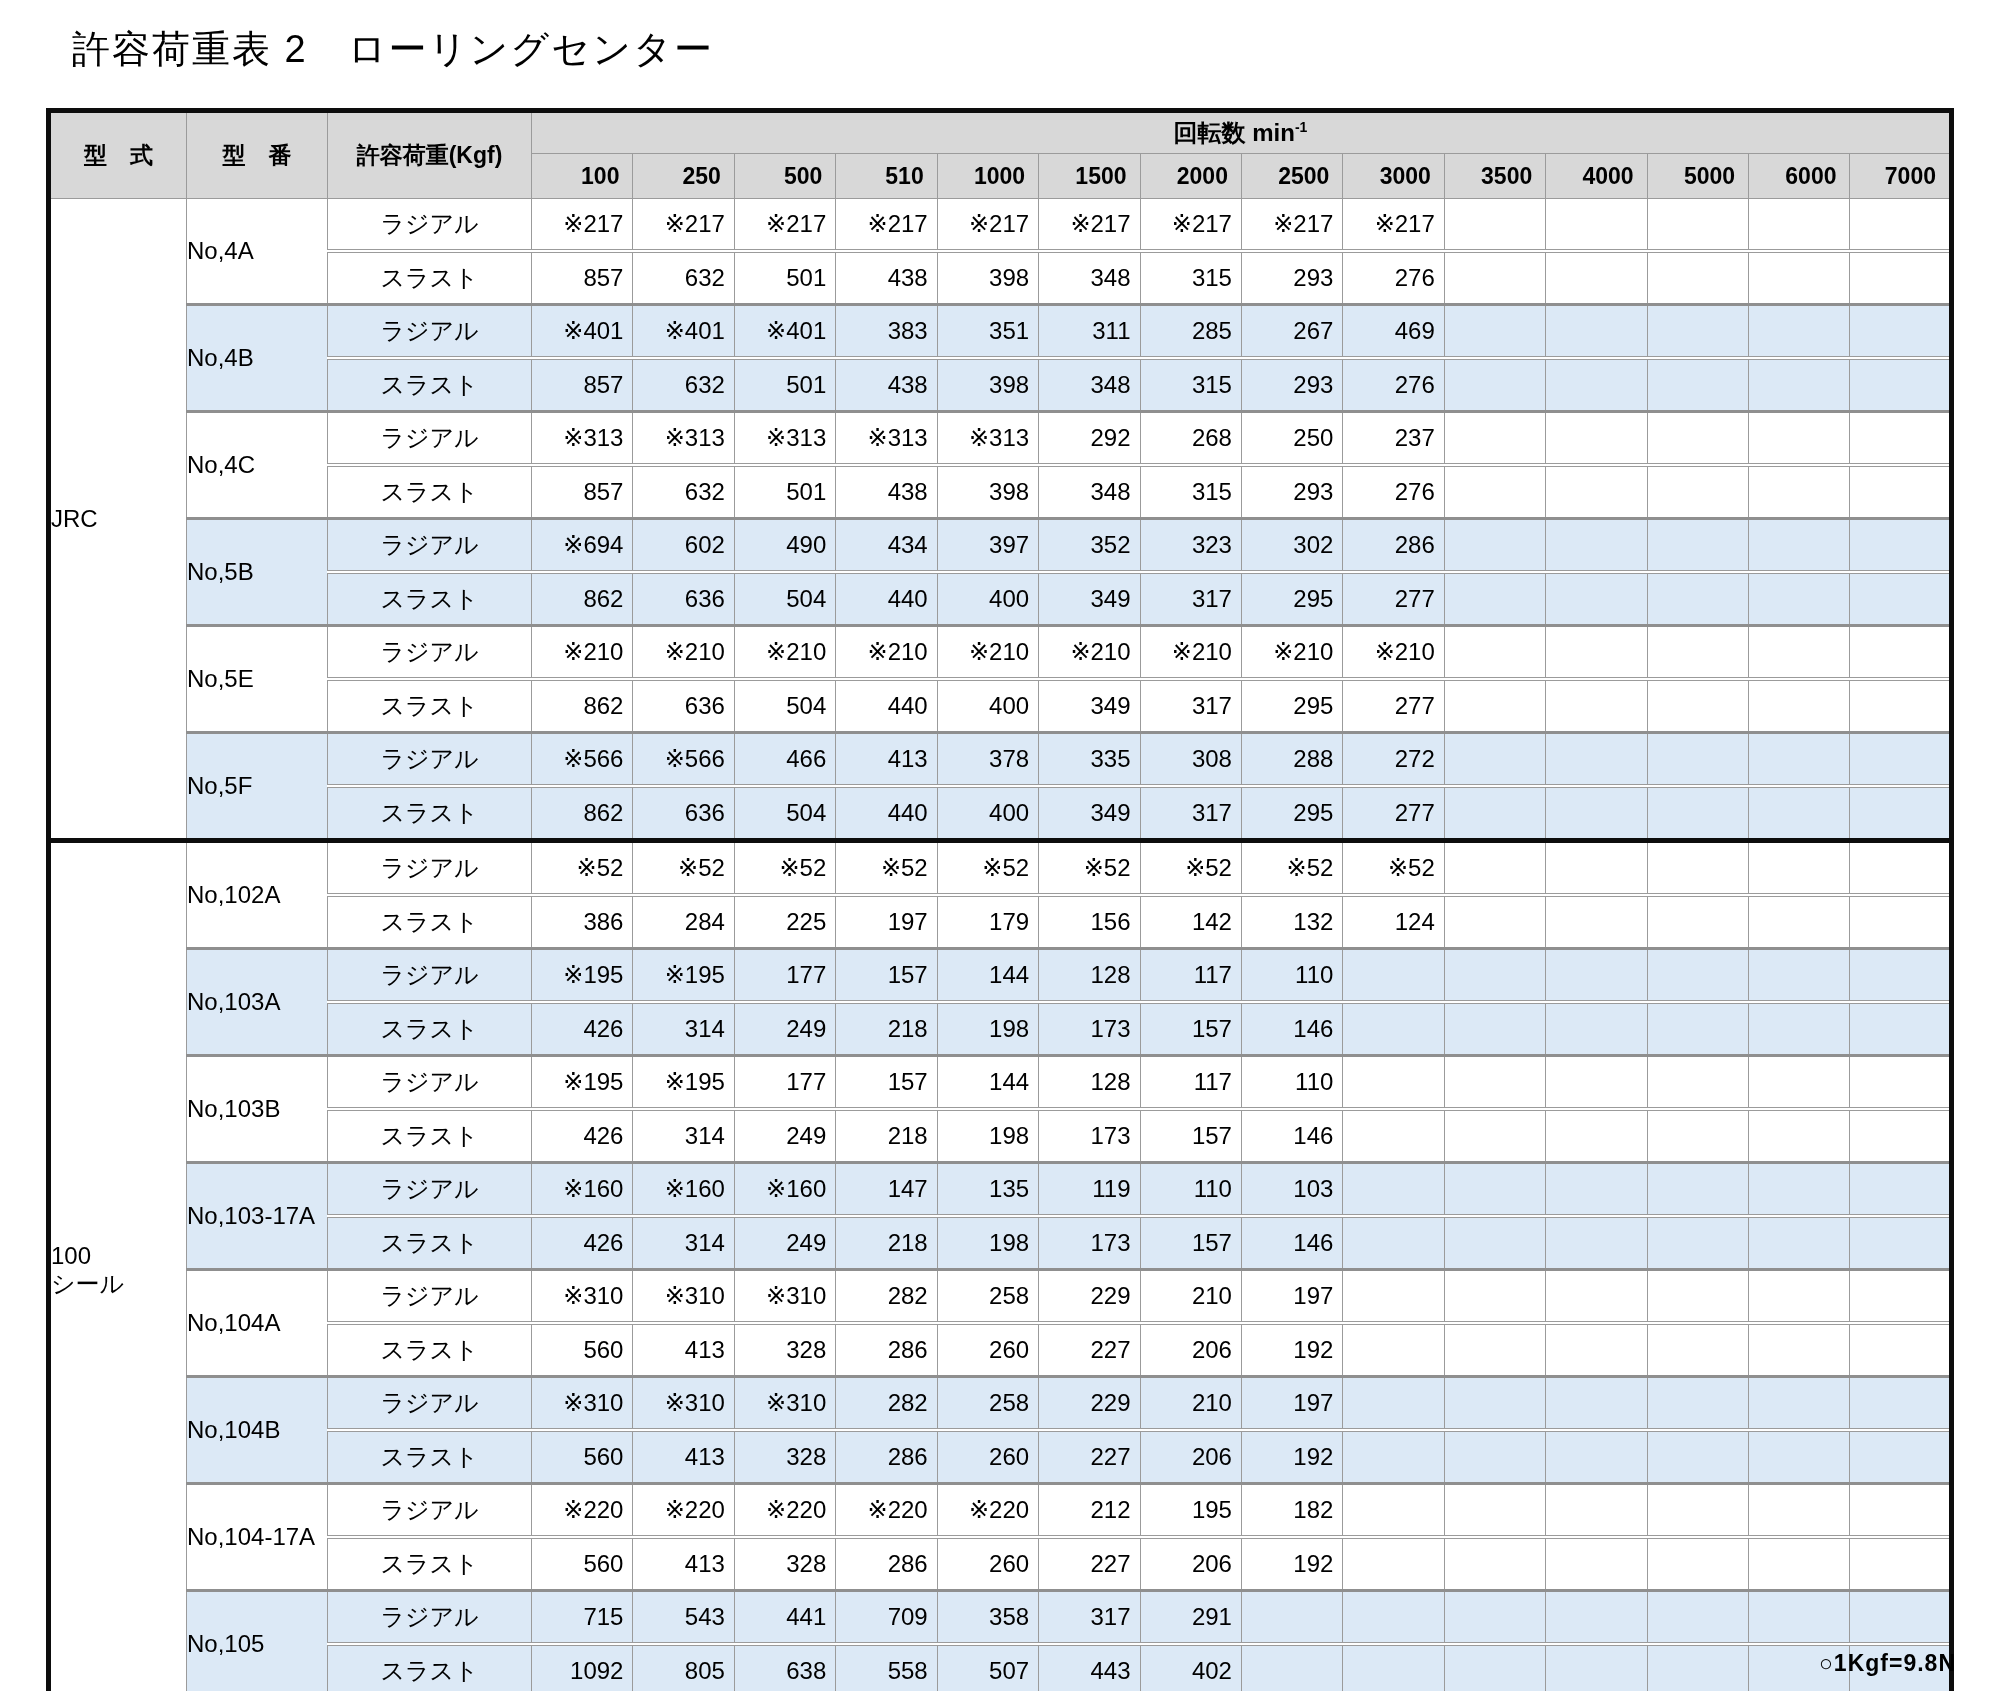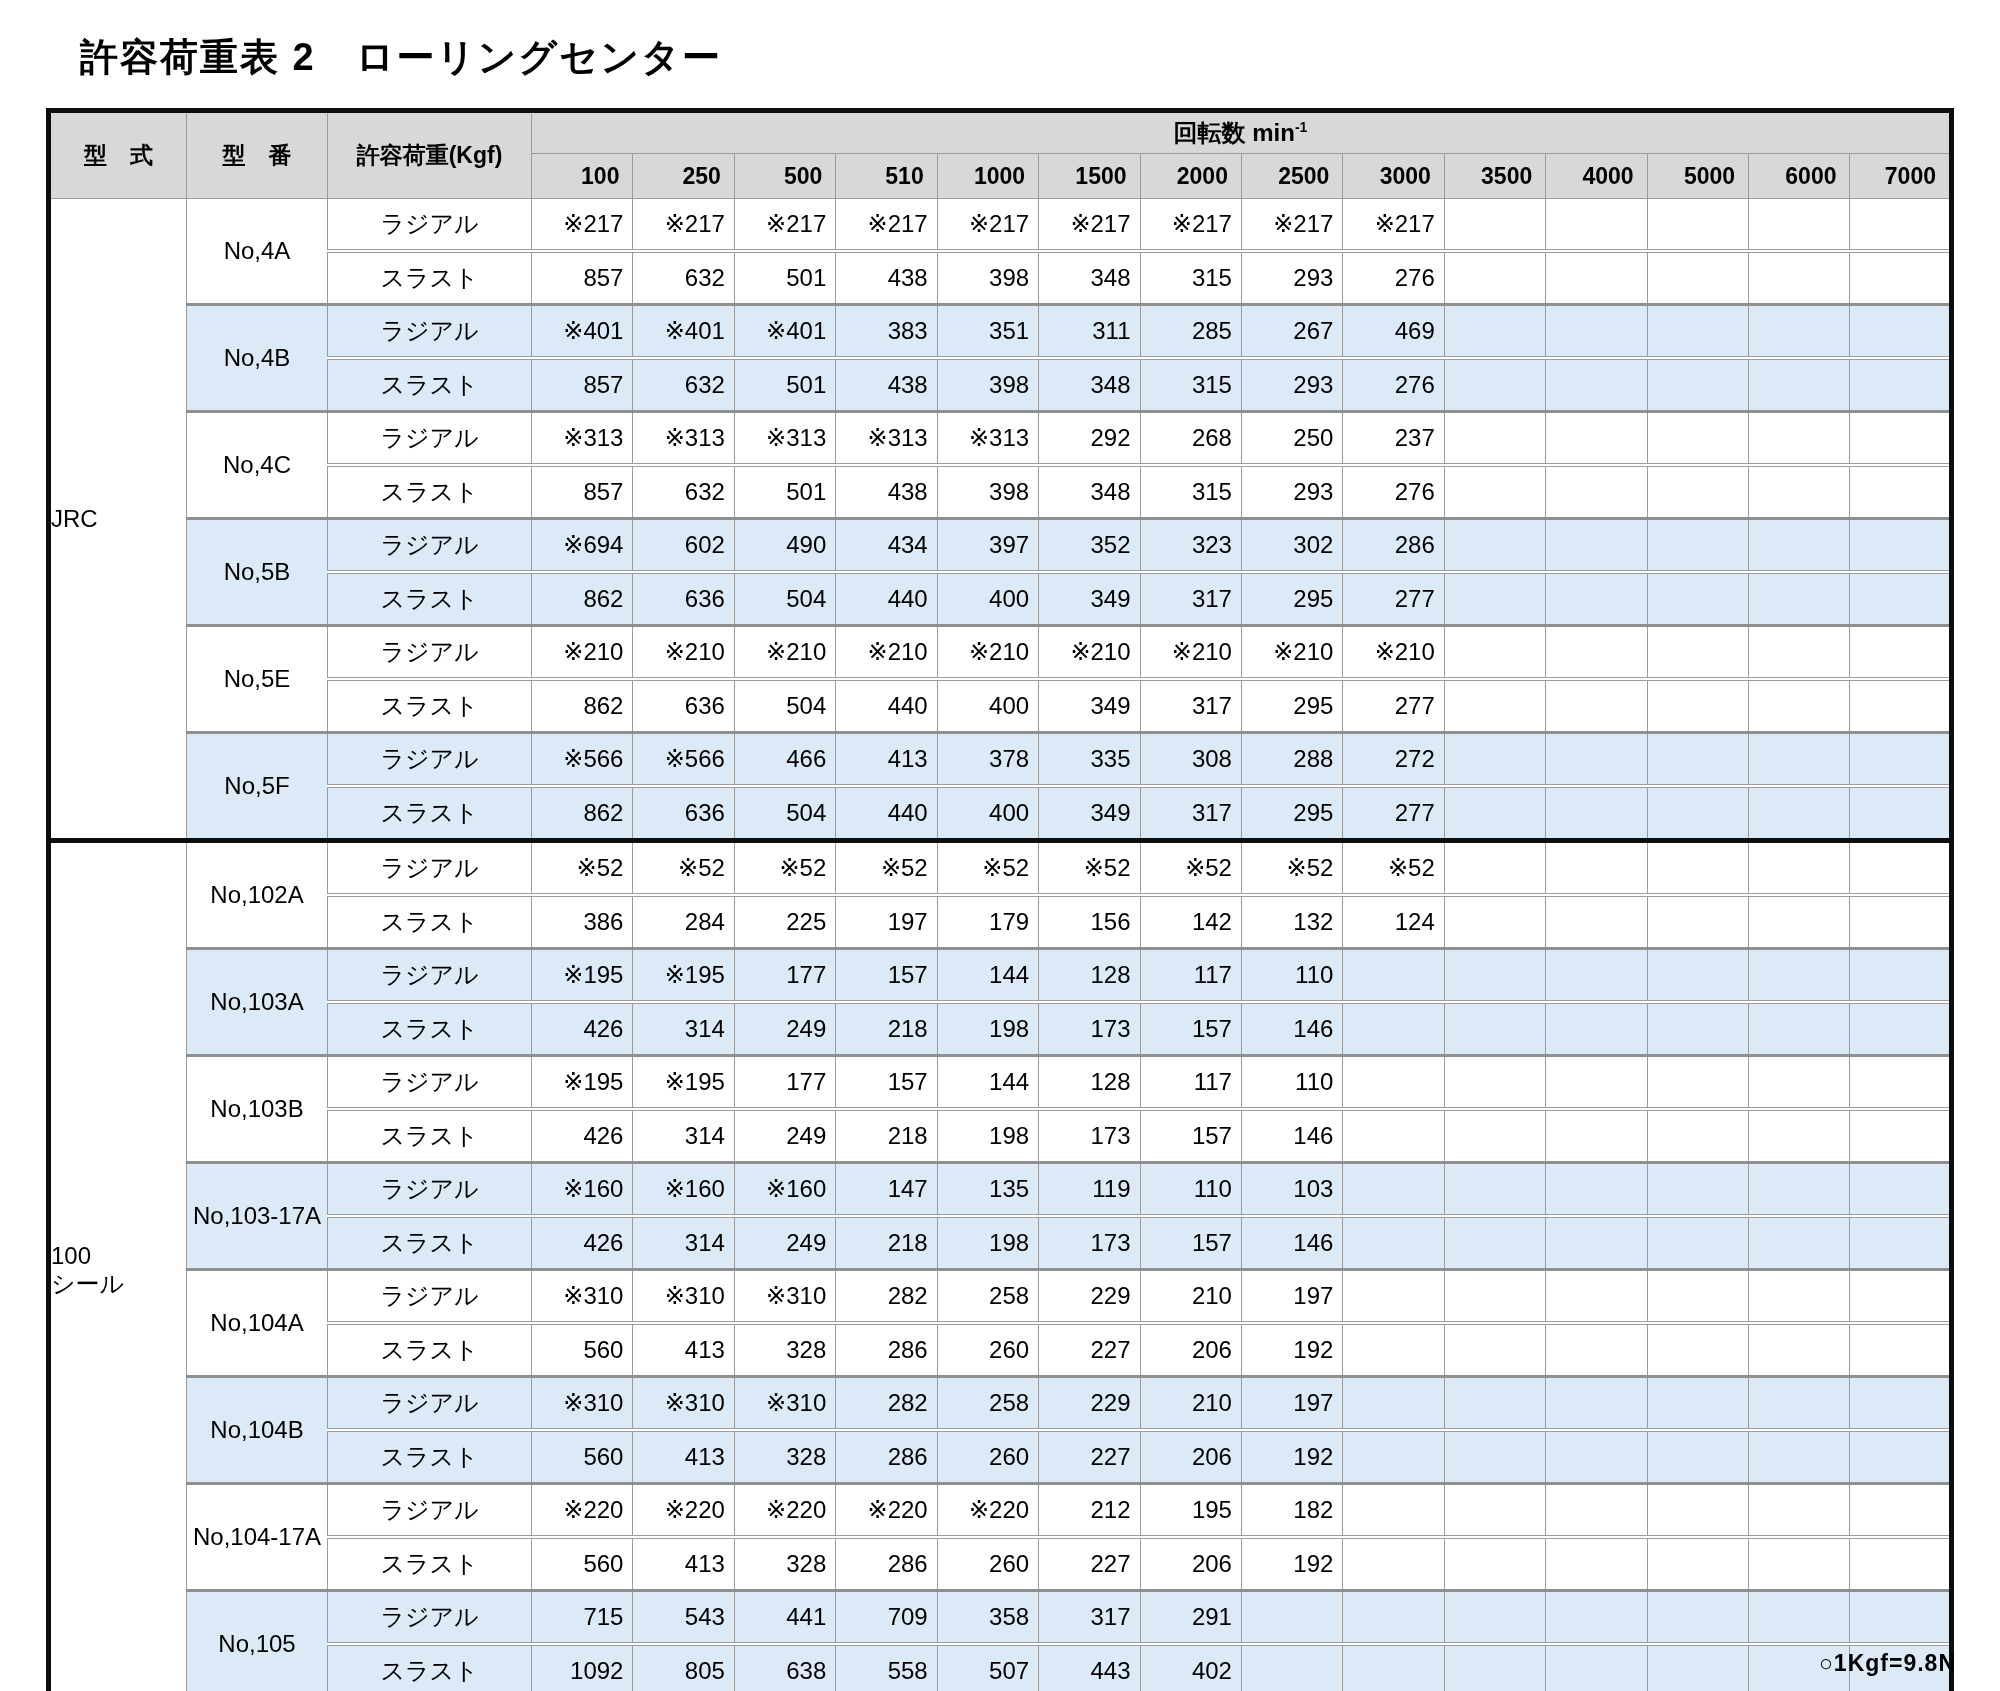--- a/index.html
+++ b/index.html
@@ -1,41 +1,41 @@
 <!DOCTYPE html>
 <html><head>
 <meta charset="utf-8">
 <style>
   html,body { margin:0; padding:0; }
   body {
     width:2000px; height:1691px; position:relative; background:#ffffff;
     font-family:"Liberation Sans","DejaVu Sans",sans-serif; color:#000;
   }
   .title {
-    position:absolute; left:72px; top:24px; margin:8px;
-    font-size:38px; font-weight:bold; letter-spacing:2px;
+    position:absolute; left:72px; top:24px; margin:0;
+    font-size:38px; font-weight:normal; letter-spacing:2px;
   }
   table.load-table {
     position:absolute; left:46px; top:108px; width:1908px;
     border-collapse:collapse; table-layout:fixed;
     border:5px solid #0d0d0d;
   }
   th, td { border-left:1px solid #9b9b9b; overflow:hidden; white-space:nowrap; }
   thead th {
     background:#d8d8d8; font-weight:bold; font-size:23px;
     border-bottom:1px solid #9b9b9b; text-align:center; padding:0;
   }
   tr.h1 th { height:40px; }
   tr.h1 th.rot { font-size:24px; }
   tr.h1 th sup { font-size:14px; }
   #speed-row th { height:44px; text-align:right; padding-right:13px; font-size:23px; }
   tbody td { height:50px; font-size:24px; padding:0; background:#ffffff; }
   td.num { text-align:right; padding-right:9px; }
   td.label-cell { text-align:center; }
-  td.model-cell { text-align:center; }
+  td.model-cell { text-align:left; }
   td.type-cell { background:#ffffff !important; line-height:1.15; }
   tr.shade td { background:#dce9f6; }
   tr.thrust td { border-top:4px double #9b9b9b; }
   tr.pair-top td { border-top:3px solid #8f8f8f; }
   tr.group-top td { border-top:5px solid #0d0d0d; }
   .footnote {
     position:absolute; right:44px; top:1650px;
     font-size:23px; font-weight:bold; letter-spacing:1px;
   }
 </style>

